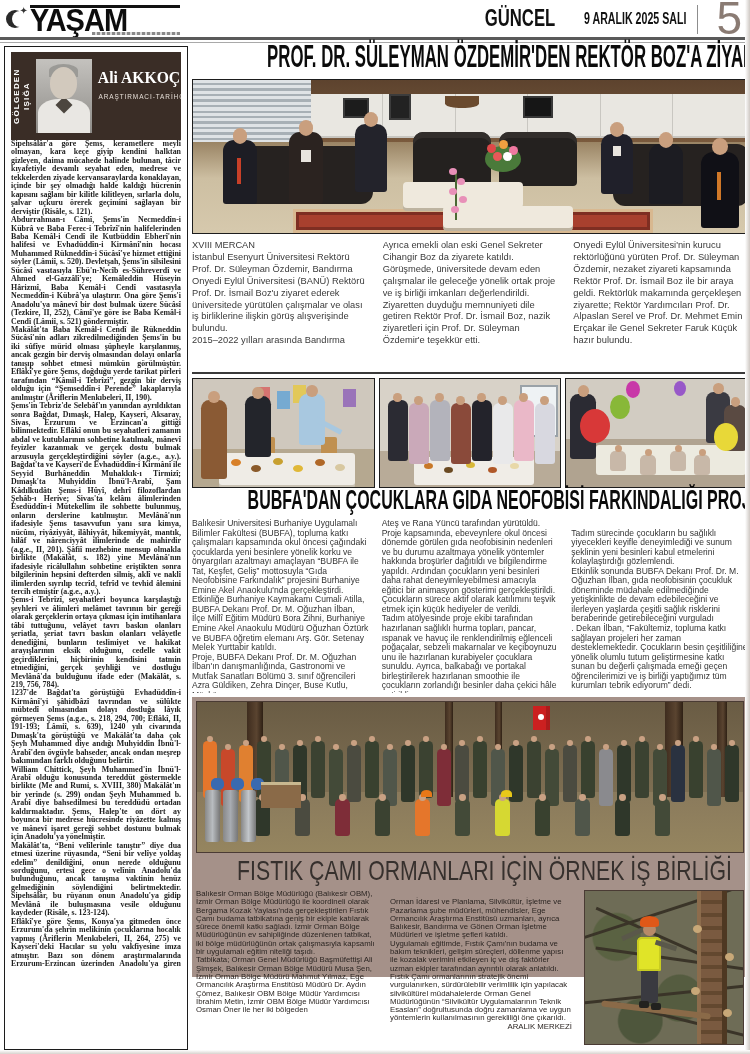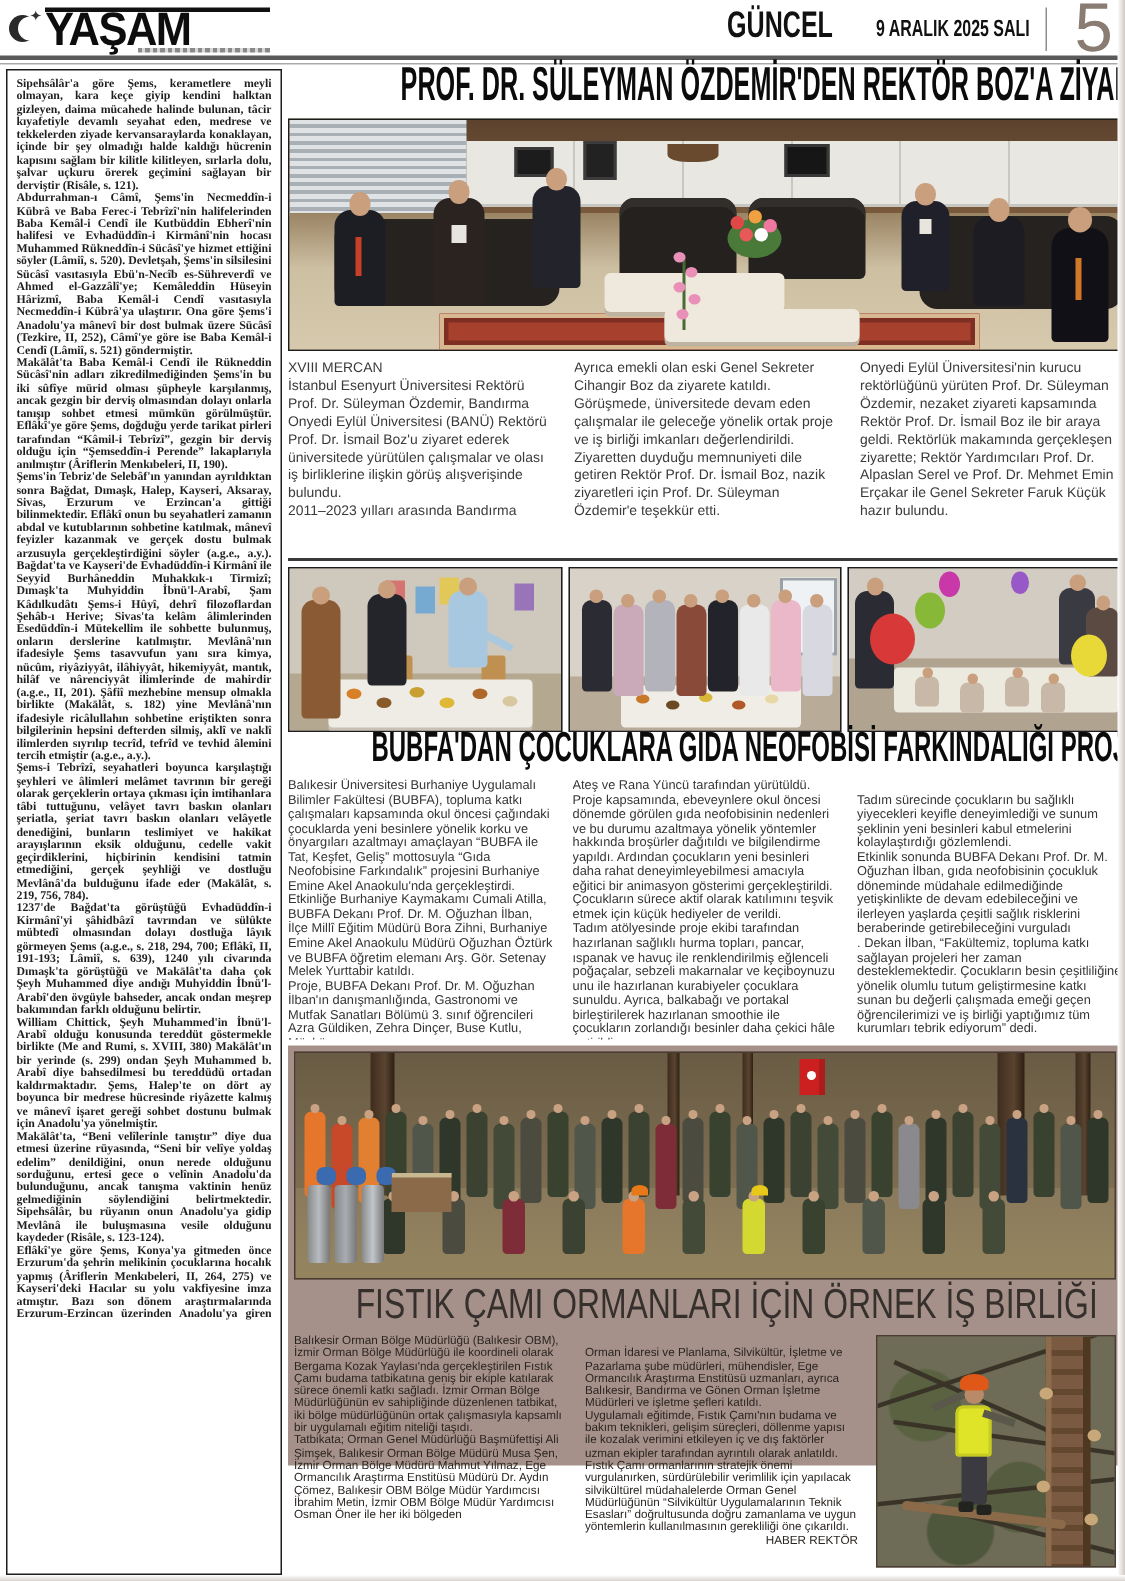--- a/index.html
+++ b/index.html
@@ -100,20 +100,33 @@
     </div>
     <div class="guncel">GÜNCEL</div>
     <div class="hdr-date">9 ARALIK 2025 SALI</div>
     <div class="hdr-div"></div>
     <div class="pagenum">5</div>
     <div class="rule-a"></div>
     <div class="rule-b"></div>
   </div>
 
   <div class="leftcol">
+    <div class="authorbox">
+      <div class="kicker">GÖLGEDEN IŞIĞA</div>
+      <div class="portrait">
+        <div class="p-shirt"></div>
+          <div class="p-collar"></div>
+          <div class="p-hair"></div>
+          <div class="p-head"></div>
+      </div>
+      <div class="authname">
+        <span class="nm">Ali AKKOÇ</span>
+        <span class="tt">ARAŞTIRMACI-TARİHÇİ</span>
+      </div>
+    </div>
     <div class="colbody">
       <p>Sipehsâlâr'a göre Şems, kerametlere meyli olmayan, kara keçe giyip kendini halktan gizleyen, daima mücahede halinde bulunan, tâcir kıyafetiyle devamlı seyahat eden, medrese ve tekkelerden ziyade kervansaraylarda konaklayan, içinde bir şey olmadığı halde kaldığı hücrenin kapısını sağlam bir kilitle kilitleyen, sırlarla dolu, şalvar uçkuru örerek geçimini sağlayan bir derviştir (Risâle, s. 121).</p>
       <p>Abdurrahman-ı Câmî, Şems'in Necmeddîn-i Kübrâ ve Baba Ferec-i Tebrîzî'nin halifelerinden Baba Kemâl-i Cendî ile Kutbüddin Ebherî'nin halifesi ve Evhadüddîn-i Kirmânî'nin hocası Muhammed Rükneddîn-i Sücâsî'ye hizmet ettiğini söyler (Lâmiî, s. 520). Devletşah, Şems'in silsilesini Sücâsî vasıtasıyla Ebü'n-Necîb es-Sühreverdî ve Ahmed el-Gazzâlî'ye; Kemâleddin Hüseyin Hârizmî, Baba Kemâl-i Cendî vasıtasıyla Necmeddîn-i Kübrâ'ya ulaştırır. Ona göre Şems'i Anadolu'ya mânevî bir dost bulmak üzere Sücâsî (Tezkire, II, 252), Câmî'ye göre ise Baba Kemâl-i Cendî (Lâmiî, s. 521) göndermiştir.</p>
       <p>Makālât'ta Baba Kemâl-i Cendî ile Rükneddin Sücâsî'nin adları zikredilmediğinden Şems'in bu iki sûfîye mürid olması şüpheyle karşılanmış, ancak gezgin bir derviş olmasından dolayı onlarla tanışıp sohbet etmesi mümkün görülmüştür. Eflâkî'ye göre Şems, doğduğu yerde tarikat pirleri tarafından “Kâmil-i Tebrîzî”, gezgin bir derviş olduğu için “Şemseddîn-i Perende” lakaplarıyla anılmıştır (Âriflerin Menkıbeleri, II, 190).</p>
       <p>Şems'in Tebriz'de Selebâf'ın yanından ayrıldıktan sonra Bağdat, Dımaşk, Halep, Kayseri, Aksaray, Sivas, Erzurum ve Erzincan'a gittiği bilinmektedir. Eflâkî onun bu seyahatleri zamanın abdal ve kutublarının sohbetine katılmak, mânevî feyizler kazanmak ve gerçek dostu bulmak arzusuyla gerçekleştirdiğini söyler (a.g.e., a.y.). Bağdat'ta ve Kayseri'de Evhadüddîn-i Kirmânî ile Seyyid Burhâneddin Muhakkık-ı Tirmizî; Dımaşk'ta Muhyiddin İbnü'l-Arabî, Şam Kâdılkudâtı Şems-i Hûyî, dehrî filozoflardan Şehâb-ı Herive; Sivas'ta kelâm âlimlerinden Esedüddîn-i Mütekellim ile sohbette bulunmuş, onların derslerine katılmıştır. Mevlânâ'nın ifadesiyle Şems tasavvufun yanı sıra kimya, nücûm, riyâziyyât, ilâhiyyât, hikemiyyât, mantık, hilâf ve nârenciyyât ilimlerinde de mahirdir (a.g.e., II, 201). Şâfiî mezhebine mensup olmakla birlikte (Makālât, s. 182) yine Mevlânâ'nın ifadesiyle ricâlullahın sohbetine eriştikten sonra bilgilerinin hepsini defterden silmiş, aklî ve naklî ilimlerden sıyrılıp tecrîd, tefrîd ve tevhid âlemini tercih etmiştir (a.g.e., a.y.).</p>
       <p>Şems-i Tebrîzî, seyahatleri boyunca karşılaştığı şeyhleri ve âlimleri melâmet tavrının bir gereği olarak gerçeklerin ortaya çıkması için imtihanlara tâbi tuttuğunu, velâyet tavrı baskın olanları şeriatla, şeriat tavrı baskın olanları velâyetle denediğini, bunların teslimiyet ve hakikat arayışlarının eksik olduğunu, cedelle vakit geçirdiklerini, hiçbirinin kendisini tatmin etmediğini, gerçek şeyhliği ve dostluğu Mevlânâ'da bulduğunu ifade eder (Makālât, s. 219, 756, 784).</p>
       <p>1237'de Bağdat'ta görüştüğü Evhadüddîn-i Kirmânî'yi şâhidbâzî tavrından ve sülûkte mübtedî olmasından dolayı dostluğa lâyık görmeyen Şems (a.g.e., s. 218, 294, 700; Eflâkî, II, 191-193; Lâmiî, s. 639), 1240 yılı civarında Dımaşk'ta görüştüğü ve Makālât'ta daha çok Şeyh Muhammed diye andığı Muhyiddin İbnü'l-Arabî'den övgüyle bahseder, ancak ondan meşrep bakımından farklı olduğunu belirtir.</p>
       <p>William Chittick, Şeyh Muhammed'in İbnü'l-Arabî olduğu konusunda tereddüt göstermekle birlikte (Me and Rumi, s. XVIII, 380) Makālât'ın bir yerinde (s. 299) ondan Şeyh Muhammed b. Arabî diye bahsedilmesi bu tereddüdü ortadan kaldırmaktadır. Şems, Halep'te on dört ay boyunca bir medrese hücresinde riyâzette kalmış ve mânevî işaret gereği sohbet dostunu bulmak için Anadolu'ya yönelmiştir.</p>
       <p>Makālât'ta, “Beni velîlerinle tanıştır” diye dua etmesi üzerine rüyasında, “Seni bir velîye yoldaş edelim” denildiğini, onun nerede olduğunu sorduğunu, ertesi gece o velînin Anadolu'da bulunduğunu, ancak tanışma vaktinin henüz gelmediğinin söylendiğini belirtmektedir. Sipehsâlâr, bu rüyanın onun Anadolu'ya gidip Mevlânâ ile buluşmasına vesile olduğunu kaydeder (Risâle, s. 123-124).</p>
       <p>Eflâkî'ye göre Şems, Konya'ya gitmeden önce Erzurum'da şehrin melikinin çocuklarına hocalık yapmış (Âriflerin Menkıbeleri, II, 264, 275) ve Kayseri'deki Hacılar su yolu vakfiyesine imza atmıştır. Bazı son dönem araştırmalarında Erzurum-Erzincan üzerinden Anadolu'ya giren Şems'in Konya'ya gitmeden önce Moğollar'la irtibat kurduğu, Konya'ya Moğollar tarafından gönderildiği, Mevlânâ ile Moğollar arasındaki ilişkiyi onun sağladığı ileri sürülmüştür (Bayram, s. 139-142; tarihî bir belgeye dayanmayan bu iddiaların tenkidi için bk. Küçük, s. 124-127).</p>
@@ -176,21 +189,21 @@
         <div style="position: absolute; left: 50%; top: 0px; width: 16.72px; height: 17.48px; margin-left: -8.36px; border-radius: 50%; background: rgb(201, 159, 126);"></div>
       </div>
       <div style="position: absolute; left: 44px; top: 78px; width: 4px; height: 26px; background: rgb(200, 64, 40);"></div>
       <div style="position: absolute; left: 524px; top: 92px; width: 4px; height: 28px; background: rgb(208, 120, 40);"></div>
       <div style="position: absolute; left: 108px; top: 70px; width: 10px; height: 12px; background: rgb(232, 228, 222);"></div>
       <div style="position: absolute; left: 420px; top: 66px; width: 8px; height: 10px; background: rgb(232, 228, 222);"></div>
     </div>
   <div class="story1text">
     <div class="col"><span class="byline">XVIII MERCAN</span>
 <span>İstanbul Esenyurt Üniversitesi Rektörü Prof. Dr. Süleyman Özdemir, Bandırma Onyedi Eylül Üniversitesi (BANÜ) Rektörü Prof. Dr. İsmail Boz'u ziyaret ederek üniversitede yürütülen çalışmalar ve olası iş birliklerine ilişkin görüş alışverişinde bulundu.
-2011–2023 yılları arasında Bandırma</span></div>
+2015–2022 yılları arasında Bandırma</span></div>
     <div class="col">Ayrıca emekli olan eski Genel Sekreter Cihangir Boz da ziyarete katıldı.
 Görüşmede, üniversitede devam eden çalışmalar ile geleceğe yönelik ortak proje ve iş birliği imkanları değerlendirildi.
 Ziyaretten duyduğu memnuniyeti dile getiren Rektör Prof. Dr. İsmail Boz, nazik ziyaretleri için Prof. Dr. Süleyman Özdemir'e teşekkür etti.</div>
     <div class="col">Onyedi Eylül Üniversitesi'nin kurucu rektörlüğünü yürüten Prof. Dr. Süleyman Özdemir, nezaket ziyareti kapsamında Rektör Prof. Dr. İsmail Boz ile bir araya geldi. Rektörlük makamında gerçekleşen ziyarette; Rektör Yardımcıları Prof. Dr. Alpaslan Serel ve Prof. Dr. Mehmet Emin Erçakar ile Genel Sekreter Faruk Küçük hazır bulundu.</div>
   </div>
   <div class="rule1"></div>
 
   <div class="strip">
     <div class="photo" id="s1">
         <div style="position: absolute; left: 0px; top: 0px; right: 0px; height: 70px; background: rgb(207, 200, 189);"></div>
@@ -504,21 +517,21 @@
         <div style="position: absolute; left: 54px; top: 76px; width: 13px; height: 12px; border-radius: 40%; background: rgb(58, 106, 176);"></div>
         <div style="position: absolute; left: 64px; top: 80px; width: 40px; height: 26px; background: rgb(138, 106, 72); box-shadow: rgb(200, 184, 144) 0px 3px 0px inset;"></div>
       </div>
     <div class="headline3">FISTIK ÇAMI ORMANLARI İÇİN ÖRNEK İŞ BİRLİĞİ</div>
     <div class="f-body">
       <div class="f-col">Balıkesir Orman Bölge Müdürlüğü (Balıkesir OBM), İzmir Orman Bölge Müdürlüğü ile koordineli olarak Bergama Kozak Yaylası'nda gerçekleştirilen Fıstık Çamı budama tatbikatına geniş bir ekiple katılarak sürece önemli katkı sağladı. İzmir Orman Bölge Müdürlüğünün ev sahipliğinde düzenlenen tatbikat, iki bölge müdürlüğünün ortak çalışmasıyla kapsamlı bir uygulamalı eğitim niteliği taşıdı.
 Tatbikata; Orman Genel Müdürlüğü Başmüfettişi Ali Şimşek, Balıkesir Orman Bölge Müdürü Musa Şen, İzmir Orman Bölge Müdürü Mahmut Yılmaz, Ege Ormancılık Araştırma Enstitüsü Müdürü Dr. Aydın Çömez, Balıkesir OBM Bölge Müdür Yardımcısı İbrahim Metin, İzmir OBM Bölge Müdür Yardımcısı Osman Öner ile her iki bölgeden</div>
       <div class="f-col">
         <span style="white-space:pre-line;">Orman İdaresi ve Planlama, Silvikültür, İşletme ve Pazarlama şube müdürleri, mühendisler, Ege Ormancılık Araştırma Enstitüsü uzmanları, ayrıca Balıkesir, Bandırma ve Gönen Orman İşletme Müdürleri ve işletme şefleri katıldı.
 Uygulamalı eğitimde, Fıstık Çamı'nın budama ve bakım teknikleri, gelişim süreçleri, döllenme yapısı ile kozalak verimini etkileyen iç ve dış faktörler uzman ekipler tarafından ayrıntılı olarak anlatıldı. Fıstık Çamı ormanlarının stratejik önemi vurgulanırken, sürdürülebilir verimlilik için yapılacak silvikültürel müdahalelerde Orman Genel Müdürlüğünün “Silvikültür Uygulamalarının Teknik Esasları” doğrultusunda doğru zamanlama ve uygun yöntemlerin kullanılmasının gerekliliği öne çıkarıldı.</span>
-        <div class="f-credit">HABER REKTÖR</div>
+        <div class="f-credit">ARALIK MERKEZİ</div>
       </div>
       <div class="photo photo4" id="ph4">
           <div style="position: absolute; inset: 0px; background: radial-gradient(circle at 20% 30%, rgb(90, 98, 66) 0px, rgb(90, 98, 66) 14%, transparent 15%), radial-gradient(circle at 60% 70%, rgb(85, 92, 64) 0px, rgb(85, 92, 64) 16%, transparent 17%), radial-gradient(circle at 35% 85%, rgb(78, 86, 60) 0px, rgb(78, 86, 60) 13%, transparent 14%), rgb(110, 108, 86);"></div>
           <div style="position: absolute; left: -10px; top: 22px; width: 160px; height: 3px; background: rgb(58, 52, 40); transform: rotate(-18deg);"></div>
           <div style="position: absolute; left: 10px; top: 66px; width: 150px; height: 3px; background: rgb(58, 52, 40); transform: rotate(8deg);"></div>
           <div style="position: absolute; left: -6px; top: 102px; width: 170px; height: 3px; background: rgb(58, 52, 40); transform: rotate(-6deg);"></div>
           <div style="position: absolute; left: 30px; top: 128px; width: 140px; height: 3px; background: rgb(58, 52, 40); transform: rotate(14deg);"></div>
           <div style="position: absolute; left: 6px; top: 40px; width: 120px; height: 3px; background: rgb(58, 52, 40); transform: rotate(24deg);"></div>
           <div style="position: absolute; left: 112px; top: 0px; width: 30px; height: 155px; background: repeating-linear-gradient(rgb(122, 90, 64) 0px, rgb(122, 90, 64) 9px, rgb(99, 72, 47) 9px, rgb(99, 72, 47) 13px); box-shadow: rgb(140, 108, 76) 4px 0px 0px inset, rgb(78, 56, 34) -5px 0px 0px inset;"></div>
           <div style="position: absolute; left: 108px; top: 34px; width: 9px; height: 8px; border-radius: 50%; background: rgb(200, 168, 120);"></div>

